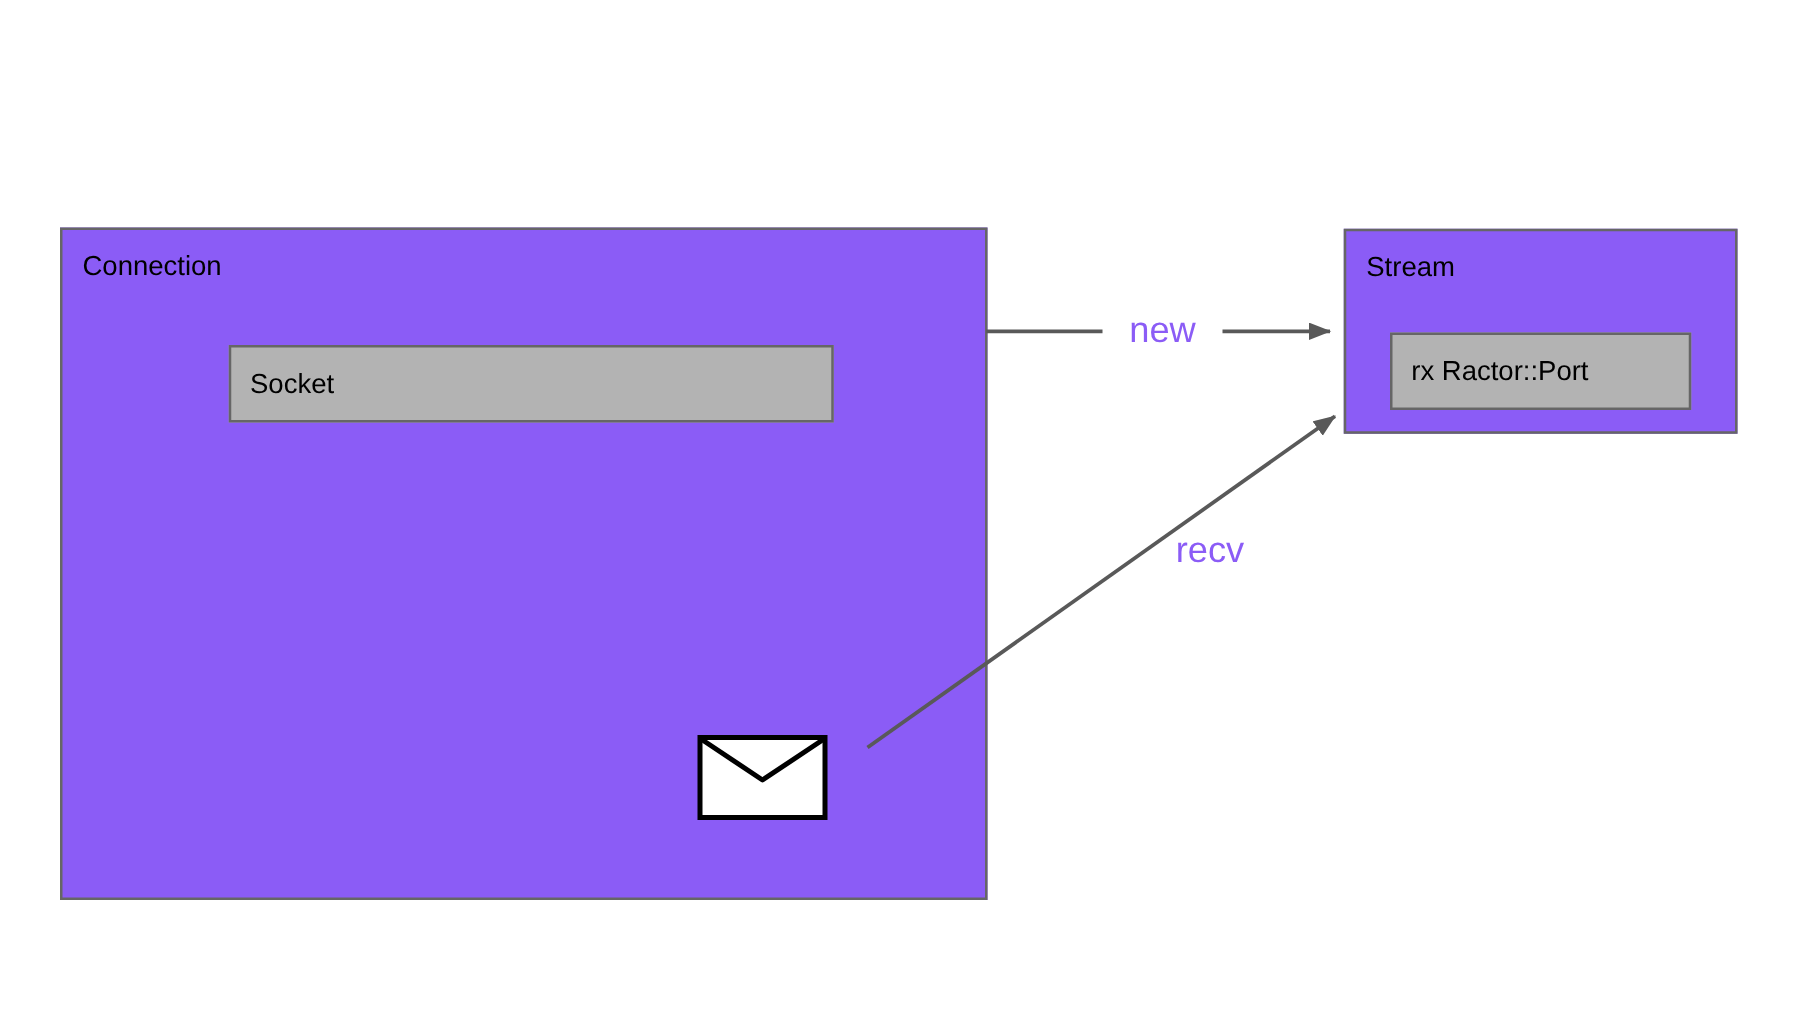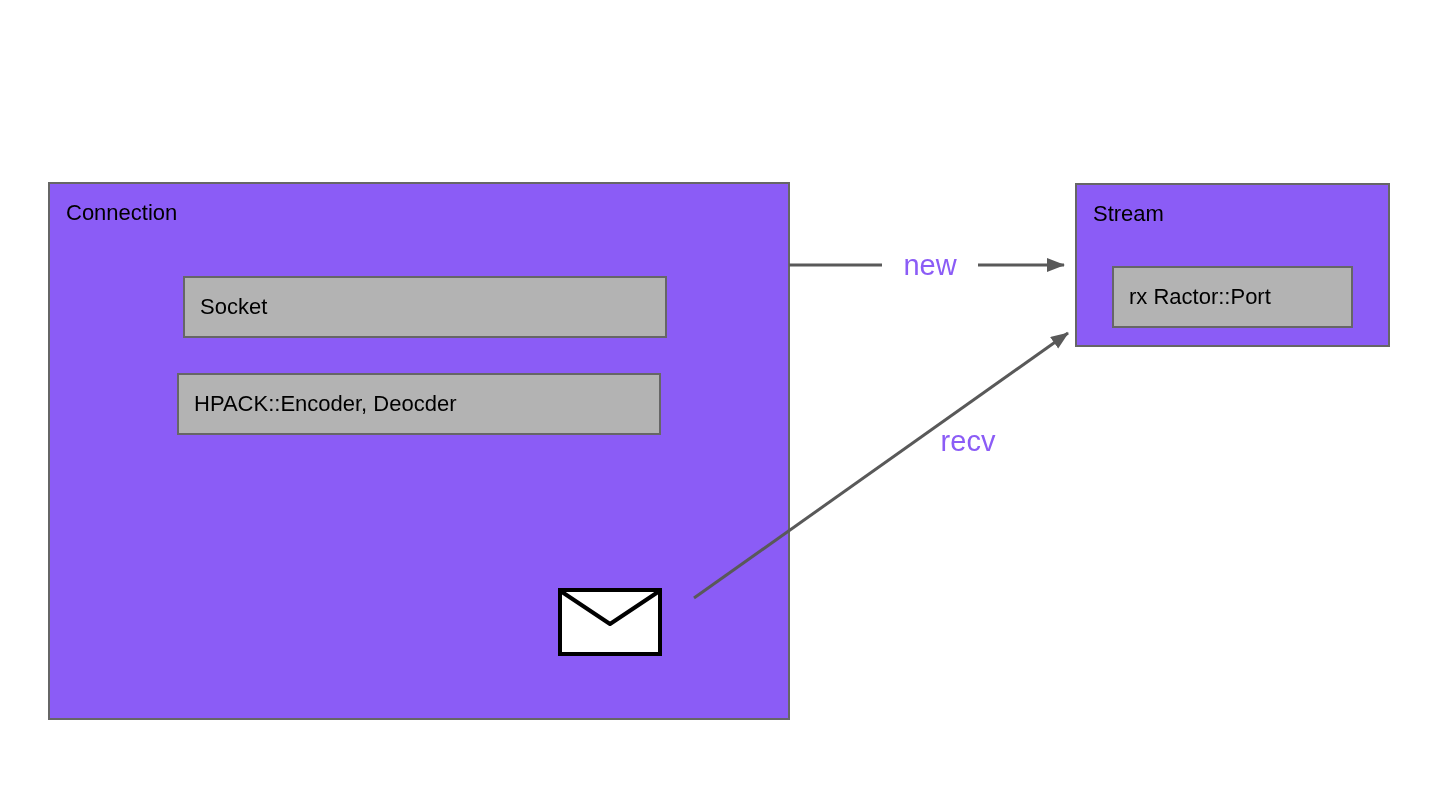--- a/index.html
+++ b/index.html
@@ -67,23 +67,20 @@
 </head>
 <body>
 
 <div class="canvas">
 
   <div class="group-box" id="connection-box">
     <div class="group-title">Connection</div>
     <div class="node" id="node-socket">
       <span>Socket</span>
     </div>
-    <div class="node" id="node-hpack">
-      <span>HPACK::Encoder, Deocder</span>
-    </div>
   </div>
 
   <div class="group-box" id="stream-box">
     <div class="group-title">Stream</div>
     <div class="node" id="node-rx-port">
       <span>rx Ractor::Port</span>
     </div>
   </div>
 
   <svg class="edges-layer" width="1440" height="810" viewBox="0 0 1440 810" xmlns="http://www.w3.org/2000/svg">

